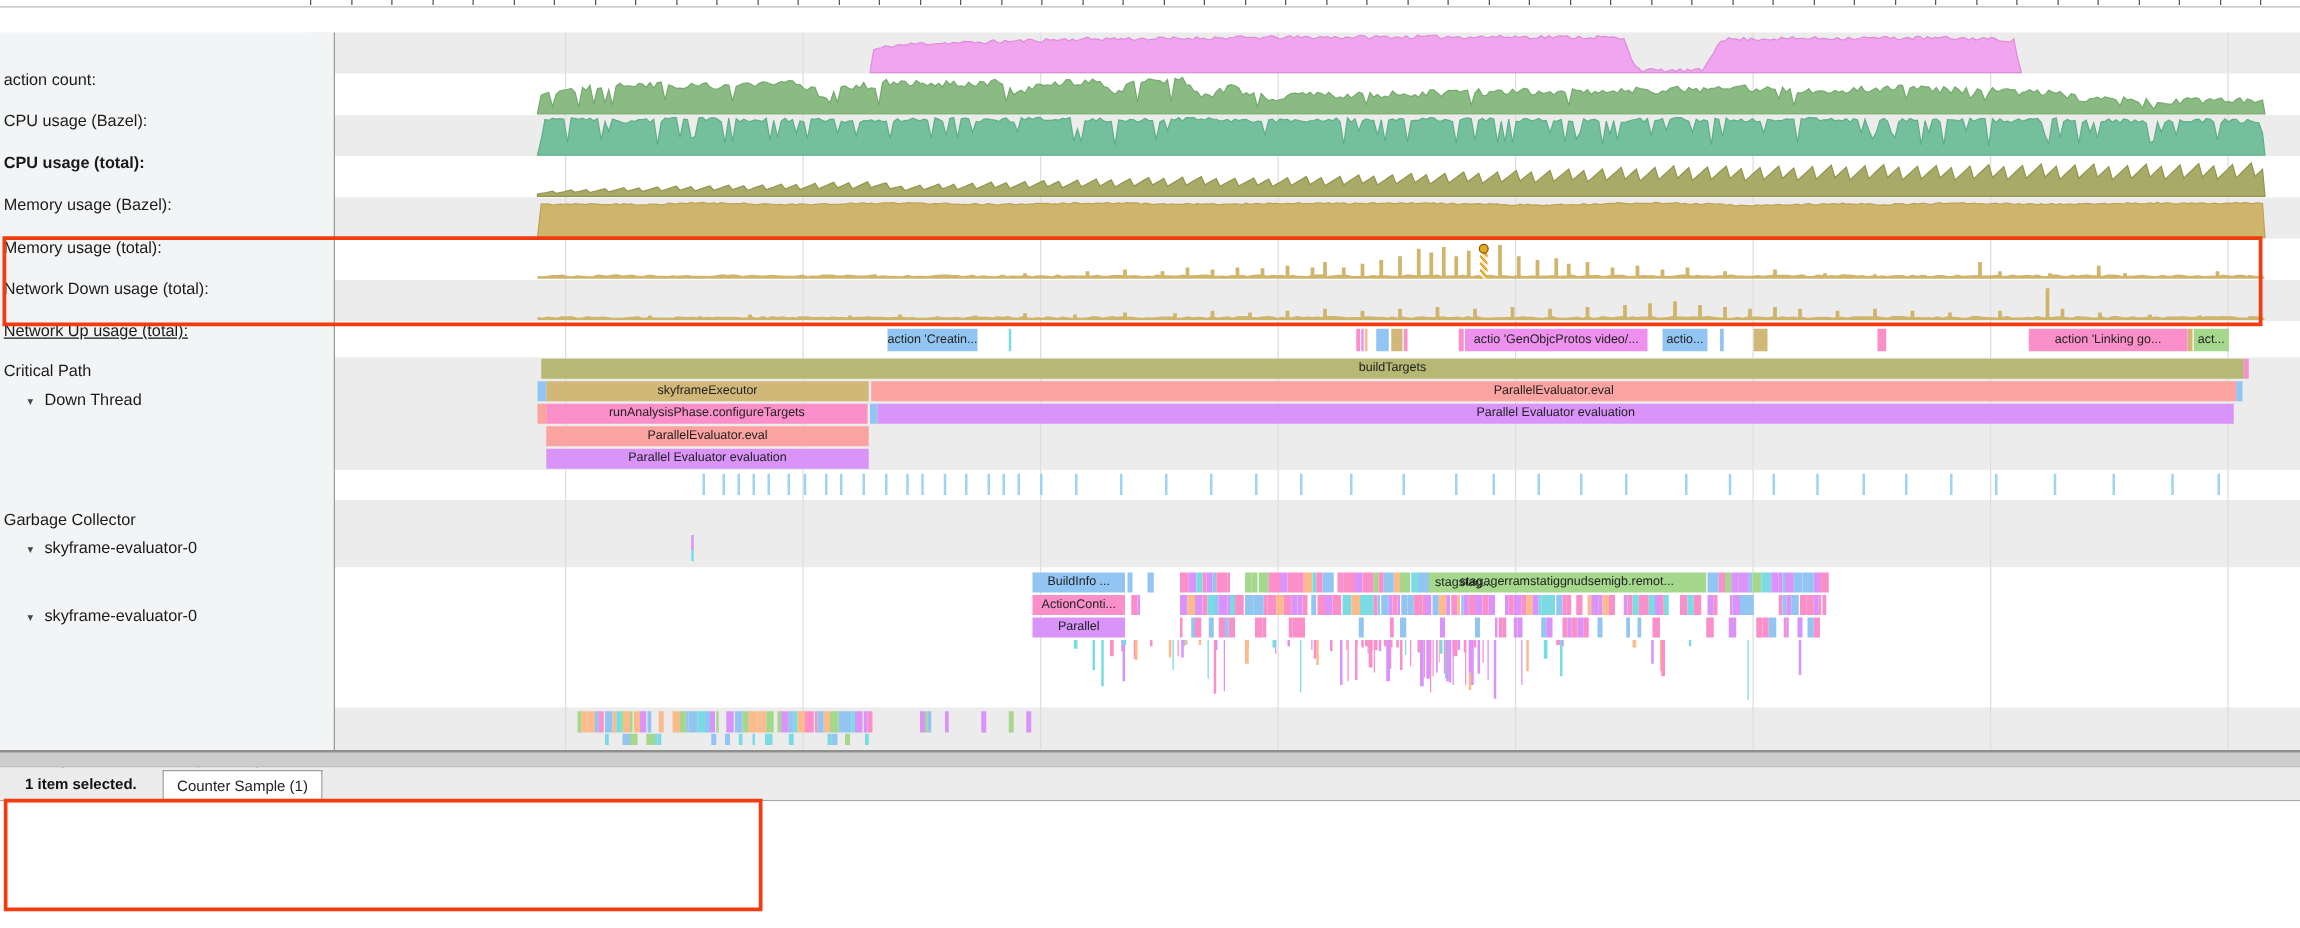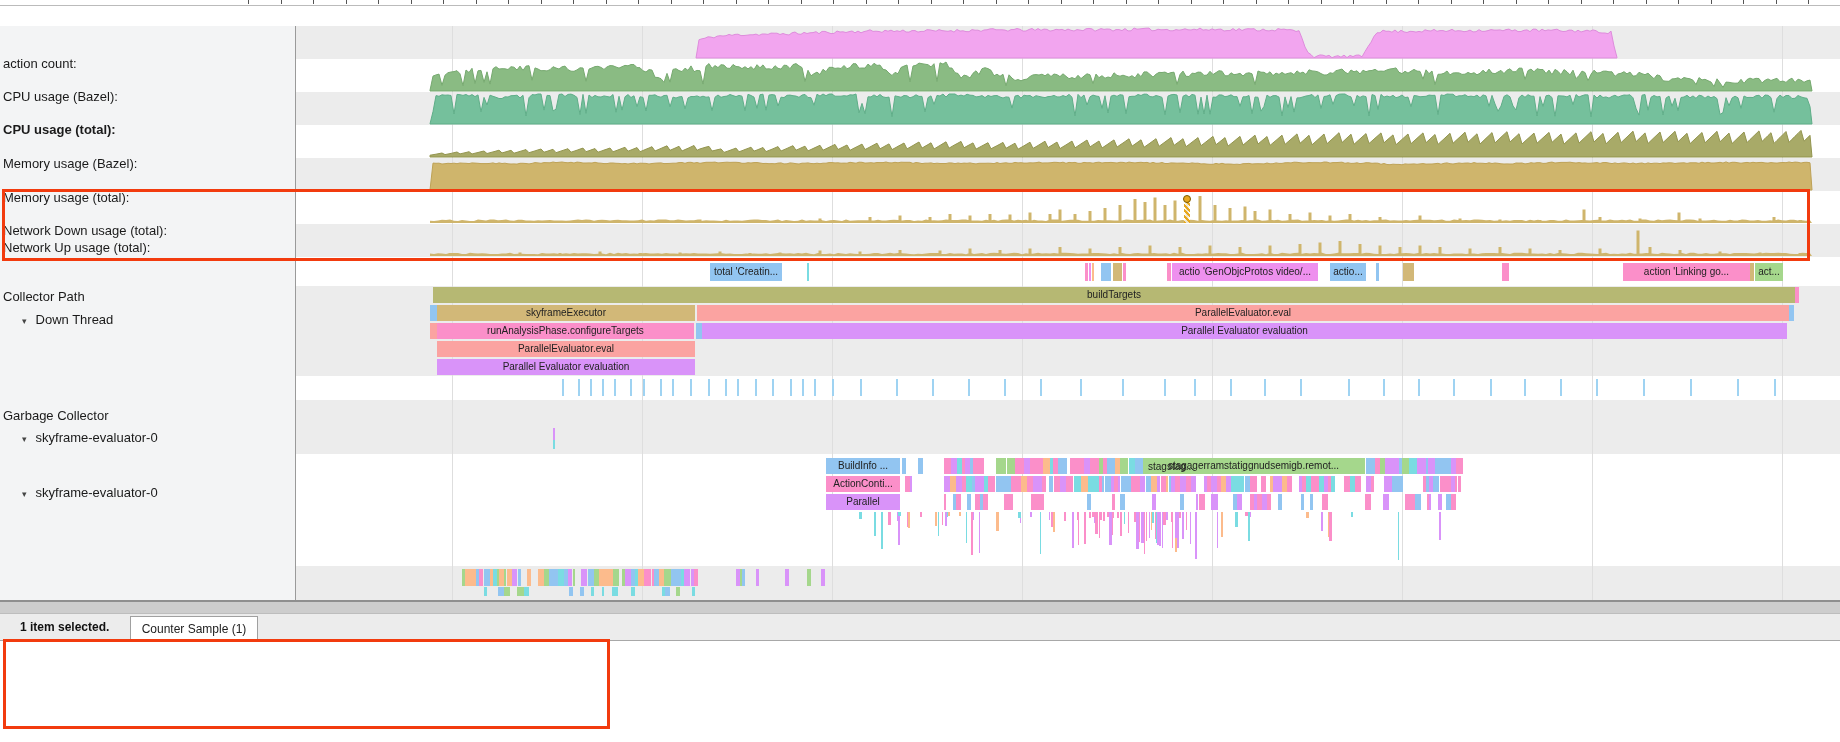--- a/index.html
+++ b/index.html
@@ -10,21 +10,21 @@
   
   #ruler{left:0;top:0;width:1840px;height:5px;background:#fff;border-bottom:1px solid #bbb;}
   .tick{position:absolute;top:0;width:1px;height:4px;background:#555;}
   
   #proc-header{left:0;top:6px;width:1840px;height:20px;background:#e0e0e0;
                border-top:1px solid #a6a6a6;border-bottom:1px solid #a6a6a6;box-sizing:border-box;
                font-size:11px;color:#222;line-height:19px;}
   #proc-header .tri{font-size:8px;color:#333;margin:0 5px 0 8px;}
   
   .rowbg{position:absolute;left:248px;width:1592px;}
-  #sidebar{left:0;top:26px;width:296px;height:574px;background:#f3f4f5;border-right:1px solid #9a9a9a;box-sizing:border-box;}
+  #sidebar{left:0;top:26px;width:268px;height:574px;background:#f3f4f5;border-right:1px solid #9a9a9a;box-sizing:border-box;}
   .tracklabel{position:absolute;font-size:13px;color:#1a1a1a;white-space:nowrap;}
   .tracklabel .tri{font-size:9px;color:#444;margin-right:9px;}
   .gridline{position:absolute;width:1px;background:#dedede;top:26px;height:574px;}
   
   .slice{position:absolute;box-sizing:border-box;font-size:10px;color:#222;text-align:center;
          overflow:hidden;white-space:nowrap;line-height:16px;}
   .xlabel{position:absolute;font-size:10px;color:#222;white-space:nowrap;line-height:16px;}
   
   .redbox{position:absolute;border:3px solid #f23b0e;box-sizing:border-box;z-index:40;}
   
@@ -121,22 +121,22 @@
       <div class="gridline" style="left: 1592px;"></div>
       <div class="gridline" style="left: 1782px;"></div>
     </div>
 <div class="abs" id="sidebar">
       <div class="tracklabel" style="top: 30px; left: 3px;"><span>action count:</span></div>
       <div class="tracklabel" style="top: 63px; left: 3px;"><span>CPU usage (Bazel):</span></div>
       <div class="tracklabel" style="top: 96px; left: 3px; font-weight: bold;"><span>CPU usage (total):</span></div>
       <div class="tracklabel" style="top: 130px; left: 3px;"><span>Memory usage (Bazel):</span></div>
       <div class="tracklabel" style="top: 164px; left: 3px;"><span>Memory usage (total):</span></div>
       <div class="tracklabel" style="top: 197px; left: 3px;"><span>Network Down usage (total):</span></div>
-      <div class="tracklabel" style="top: 214px; left: 3px;"><span>Network Up usage (total):</span></div>
-      <div class="tracklabel" style="top: 263px; left: 3px;"><span>Collector Path</span></div>
+      <div class="tracklabel" style="top: 231px; left: 3px; text-decoration: underline;"><span>Network Up usage (total):</span></div>
+      <div class="tracklabel" style="top: 263px; left: 3px;"><span>Critical Path</span></div>
       <div class="tracklabel" style="top: 286px; left: 22px;"><span class="tri">▾</span><span>Down Thread</span></div>
       <div class="tracklabel" style="top: 382px; left: 3px;"><span>Garbage Collector</span></div>
       <div class="tracklabel" style="top: 404px; left: 22px;"><span class="tri">▾</span><span>skyframe-evaluator-0</span></div>
       <div class="tracklabel" style="top: 459px; left: 22px;"><span class="tri">▾</span><span>skyframe-evaluator-0</span></div>
       <div class="tracklabel" style="top: 574px; left: 22px;"><span class="tri">▾</span><span>skyframe-evaluator-cpu-heavy-0</span></div>
     </div>
 <div class="abs" id="trace">
       <svg width="1592" height="33" style="left: 248px; top: 26px;">
         <path d="M448,32 L448.0,32.0 L451.0,13.7 L454.0,12.8 L457.0,12.2 L460.0,10.8 L463.0,11.1 L466.0,11.9 L469.0,10.2 L472.0,9.7 L475.0,10.0 L478.0,9.7 L481.0,8.4 L484.0,9.4 L487.0,8.4 L490.0,8.2 L493.0,9.6 L496.0,9.5 L499.0,9.2 L502.0,8.8 L505.0,8.8 L508.0,8.1 L511.0,9.4 L514.0,8.0 L517.0,8.0 L520.0,8.4 L523.0,7.1 L526.0,7.2 L529.0,7.2 L532.0,8.5 L535.0,7.5 L538.0,8.5 L541.0,9.0 L544.0,6.8 L547.0,6.0 L550.0,8.0 L553.0,8.3 L556.0,6.4 L559.0,7.5 L562.0,6.8 L565.0,6.6 L568.0,5.7 L571.0,7.7 L574.0,5.4 L577.0,5.4 L580.0,6.6 L583.0,7.6 L586.0,7.4 L589.0,5.0 L592.0,6.0 L595.0,5.8 L598.0,6.5 L601.0,5.7 L604.0,5.0 L607.0,6.8 L610.0,5.1 L613.0,6.8 L616.0,5.6 L619.0,4.9 L622.0,3.8 L625.0,5.4 L628.0,5.2 L631.0,5.5 L634.0,6.4 L637.0,4.3 L640.0,5.2 L643.0,4.2 L646.0,5.6 L649.0,4.8 L652.0,5.5 L655.0,4.0 L658.0,6.0 L661.0,6.1 L664.0,4.6 L667.0,4.6 L670.0,6.1 L673.0,5.4 L676.0,5.4 L679.0,3.7 L682.0,3.9 L685.0,4.6 L688.0,5.2 L691.0,3.6 L694.0,4.6 L697.0,5.0 L700.0,5.3 L703.0,4.6 L706.0,6.1 L709.0,3.5 L712.0,5.1 L715.0,4.8 L718.0,5.6 L721.0,5.7 L724.0,3.6 L727.0,4.2 L730.0,4.2 L733.0,5.4 L736.0,4.0 L739.0,3.8 L742.0,2.9 L745.0,2.7 L748.0,3.8 L751.0,3.8 L754.0,3.8 L757.0,4.1 L760.0,5.2 L763.0,3.6 L766.0,3.5 L769.0,2.5 L772.0,3.3 L775.0,5.1 L778.0,5.0 L781.0,3.5 L784.0,2.5 L787.0,4.4 L790.0,2.6 L793.0,4.3 L796.0,3.1 L799.0,3.4 L802.0,5.1 L805.0,4.5 L808.0,3.3 L811.0,3.8 L814.0,3.4 L817.0,4.6 L820.0,3.1 L823.0,4.3 L826.0,5.0 L829.0,3.6 L832.0,4.1 L835.0,4.7 L838.0,2.8 L841.0,2.4 L844.0,2.9 L847.0,5.2 L850.0,3.9 L853.0,2.6 L856.0,3.4 L859.0,3.0 L862.0,3.2 L865.0,5.1 L868.0,3.6 L871.0,3.6 L874.0,4.6 L877.0,2.6 L880.0,4.9 L883.0,4.8 L886.0,2.0 L889.0,3.2 L892.0,2.9 L895.0,2.5 L898.0,2.2 L901.0,2.1 L904.0,4.8 L907.0,4.5 L910.0,3.2 L913.0,3.8 L916.0,3.7 L919.0,3.4 L922.0,4.8 L925.0,4.8 L928.0,3.6 L931.0,4.2 L934.0,3.7 L937.0,2.8 L940.0,3.8 L943.0,4.0 L946.0,3.2 L949.0,3.9 L952.0,2.1 L955.0,4.1 L958.0,3.7 L961.0,4.3 L964.0,2.9 L967.0,4.0 L970.0,3.3 L973.0,3.1 L976.0,5.0 L979.0,4.6 L982.0,4.6 L985.0,2.6 L988.0,4.7 L991.0,2.6 L994.0,4.5 L997.0,3.2 L1000.0,2.7 L1003.0,2.9 L1006.0,2.7 L1009.0,4.9 L1012.0,4.9 L1015.0,3.0 L1018.0,4.6 L1021.0,4.9 L1024.0,4.2 L1027.0,5.0 L1030.0,2.6 L1033.0,3.4 L1036.0,3.1 L1039.0,3.8 L1042.0,3.6 L1045.0,4.1 L1048.0,5.5 L1051.0,4.7 L1054.0,12.2 L1057.0,21.0 L1060.0,26.5 L1063.0,28.6 L1066.0,31.7 L1069.0,30.1 L1072.0,28.9 L1075.0,29.2 L1078.0,30.3 L1081.0,29.3 L1084.0,31.7 L1087.0,30.4 L1090.0,29.7 L1093.0,31.2 L1096.0,29.1 L1099.0,31.6 L1102.0,29.4 L1105.0,30.6 L1108.0,29.2 L1111.0,29.0 L1114.0,30.8 L1117.0,25.5 L1120.0,20.6 L1123.0,16.3 L1126.0,10.3 L1129.0,6.8 L1132.0,6.8 L1135.0,4.2 L1138.0,5.3 L1141.0,5.2 L1144.0,6.2 L1147.0,4.0 L1150.0,6.6 L1153.0,4.3 L1156.0,5.9 L1159.0,6.5 L1162.0,5.3 L1165.0,5.5 L1168.0,6.1 L1171.0,5.4 L1174.0,6.1 L1177.0,3.8 L1180.0,4.7 L1183.0,5.0 L1186.0,3.4 L1189.0,5.3 L1192.0,4.6 L1195.0,4.6 L1198.0,5.5 L1201.0,4.7 L1204.0,3.3 L1207.0,5.2 L1210.0,4.7 L1213.0,4.9 L1216.0,5.7 L1219.0,5.3 L1222.0,4.1 L1225.0,5.9 L1228.0,5.7 L1231.0,3.7 L1234.0,5.4 L1237.0,5.3 L1240.0,4.6 L1243.0,3.6 L1246.0,4.1 L1249.0,4.1 L1252.0,3.9 L1255.0,4.8 L1258.0,3.6 L1261.0,3.1 L1264.0,4.9 L1267.0,3.8 L1270.0,5.6 L1273.0,5.5 L1276.0,4.3 L1279.0,3.9 L1282.0,5.6 L1285.0,3.1 L1288.0,3.2 L1291.0,5.5 L1294.0,3.2 L1297.0,4.8 L1300.0,3.9 L1303.0,4.3 L1306.0,3.7 L1309.0,3.2 L1312.0,4.8 L1315.0,5.5 L1318.0,5.3 L1321.0,4.1 L1324.0,4.2 L1327.0,6.2 L1330.0,4.2 L1333.0,6.0 L1336.0,5.1 L1339.0,4.2 L1342.0,5.2 L1345.0,3.9 L1348.0,4.7 L1351.0,6.7 L1354.0,7.0 L1357.0,7.0 L1360.0,7.7 L1363.0,5.1 L1366.0,20.0 L1369.0,31.5 L1369,32 Z" fill="#f2a5ef" stroke="#de8cdc" stroke-width="1"></path>
       </svg>
@@ -151,21 +151,21 @@
       </svg>
       <svg width="1592" height="33" style="left: 248px; top: 158px;">
         <path d="M182,32 L182.0,32.0 L185.0,5.1 L188.0,5.3 L191.0,5.2 L194.0,6.0 L197.0,5.7 L200.0,5.3 L203.0,5.5 L206.0,5.2 L209.0,5.7 L212.0,5.0 L215.0,5.2 L218.0,5.3 L221.0,5.6 L224.0,4.9 L227.0,5.1 L230.0,5.3 L233.0,5.6 L236.0,5.6 L239.0,5.6 L242.0,5.4 L245.0,4.9 L248.0,5.8 L251.0,4.9 L254.0,5.5 L257.0,5.2 L260.0,5.8 L263.0,6.0 L266.0,5.9 L269.0,6.1 L272.0,5.3 L275.0,5.3 L278.0,5.5 L281.0,5.9 L284.0,5.4 L287.0,4.6 L290.0,4.9 L293.0,5.3 L296.0,4.6 L299.0,4.7 L302.0,4.8 L305.0,4.0 L308.0,4.6 L311.0,4.3 L314.0,4.0 L317.0,4.5 L320.0,4.8 L323.0,4.3 L326.0,5.0 L329.0,4.1 L332.0,4.4 L335.0,5.0 L338.0,5.0 L341.0,4.9 L344.0,5.0 L347.0,4.3 L350.0,5.0 L353.0,5.2 L356.0,5.6 L359.0,5.6 L362.0,5.0 L365.0,5.0 L368.0,5.3 L371.0,5.4 L374.0,5.8 L377.0,5.5 L380.0,6.0 L383.0,5.5 L386.0,5.1 L389.0,5.9 L392.0,5.2 L395.0,5.3 L398.0,5.4 L401.0,6.0 L404.0,5.5 L407.0,5.2 L410.0,5.0 L413.0,4.9 L416.0,5.6 L419.0,5.5 L422.0,5.4 L425.0,5.2 L428.0,5.2 L431.0,4.6 L434.0,4.5 L437.0,5.3 L440.0,4.4 L443.0,4.3 L446.0,5.1 L449.0,4.5 L452.0,5.3 L455.0,4.8 L458.0,4.3 L461.0,4.3 L464.0,4.3 L467.0,4.1 L470.0,4.9 L473.0,4.7 L476.0,4.4 L479.0,4.2 L482.0,4.4 L485.0,4.3 L488.0,4.3 L491.0,4.5 L494.0,5.3 L497.0,5.3 L500.0,4.7 L503.0,5.0 L506.0,4.6 L509.0,4.5 L512.0,5.0 L515.0,5.5 L518.0,5.4 L521.0,5.7 L524.0,5.6 L527.0,5.8 L530.0,5.1 L533.0,4.9 L536.0,5.9 L539.0,5.8 L542.0,4.9 L545.0,5.2 L548.0,5.7 L551.0,6.0 L554.0,5.2 L557.0,5.2 L560.0,4.9 L563.0,5.5 L566.0,5.7 L569.0,5.2 L572.0,5.7 L575.0,5.2 L578.0,5.2 L581.0,4.6 L584.0,4.6 L587.0,4.9 L590.0,4.8 L593.0,5.2 L596.0,5.1 L599.0,5.2 L602.0,4.3 L605.0,4.8 L608.0,5.2 L611.0,4.2 L614.0,4.3 L617.0,5.1 L620.0,4.9 L623.0,4.7 L626.0,5.1 L629.0,4.5 L632.0,4.6 L635.0,4.6 L638.0,4.0 L641.0,4.8 L644.0,4.9 L647.0,4.3 L650.0,4.8 L653.0,4.2 L656.0,4.3 L659.0,4.3 L662.0,4.3 L665.0,5.4 L668.0,4.5 L671.0,4.9 L674.0,5.6 L677.0,5.2 L680.0,5.2 L683.0,4.9 L686.0,5.6 L689.0,5.2 L692.0,5.5 L695.0,5.5 L698.0,5.5 L701.0,4.9 L704.0,5.0 L707.0,5.7 L710.0,5.0 L713.0,5.5 L716.0,5.1 L719.0,5.3 L722.0,4.9 L725.0,5.5 L728.0,5.9 L731.0,5.3 L734.0,5.3 L737.0,5.3 L740.0,5.2 L743.0,5.3 L746.0,5.6 L749.0,4.6 L752.0,5.5 L755.0,5.1 L758.0,4.8 L761.0,5.3 L764.0,5.3 L767.0,4.4 L770.0,4.9 L773.0,4.7 L776.0,5.1 L779.0,5.1 L782.0,4.8 L785.0,4.9 L788.0,4.7 L791.0,4.1 L794.0,5.0 L797.0,4.9 L800.0,4.9 L803.0,4.7 L806.0,4.3 L809.0,4.4 L812.0,4.8 L815.0,4.2 L818.0,5.3 L821.0,4.4 L824.0,4.7 L827.0,4.4 L830.0,5.3 L833.0,5.3 L836.0,4.4 L839.0,4.8 L842.0,4.7 L845.0,5.2 L848.0,4.5 L851.0,4.2 L854.0,5.0 L857.0,4.6 L860.0,4.6 L863.0,4.4 L866.0,4.7 L869.0,5.0 L872.0,4.3 L875.0,4.4 L878.0,5.0 L881.0,4.1 L884.0,4.6 L887.0,4.9 L890.0,4.5 L893.0,4.3 L896.0,4.7 L899.0,4.4 L902.0,5.3 L905.0,4.4 L908.0,5.3 L911.0,5.2 L914.0,4.5 L917.0,5.5 L920.0,5.5 L923.0,4.9 L926.0,5.0 L929.0,5.2 L932.0,5.1 L935.0,5.0 L938.0,5.3 L941.0,5.5 L944.0,4.9 L947.0,5.3 L950.0,5.2 L953.0,5.9 L956.0,5.8 L959.0,6.1 L962.0,6.3 L965.0,6.3 L968.0,5.4 L971.0,6.1 L974.0,5.3 L977.0,6.1 L980.0,6.0 L983.0,6.1 L986.0,6.4 L989.0,6.2 L992.0,6.5 L995.0,5.7 L998.0,5.6 L1001.0,5.4 L1004.0,6.0 L1007.0,5.8 L1010.0,5.7 L1013.0,5.8 L1016.0,5.9 L1019.0,5.0 L1022.0,5.8 L1025.0,5.7 L1028.0,4.9 L1031.0,5.4 L1034.0,5.4 L1037.0,4.8 L1040.0,4.7 L1043.0,4.9 L1046.0,4.2 L1049.0,4.3 L1052.0,4.7 L1055.0,5.0 L1058.0,4.9 L1061.0,4.5 L1064.0,4.7 L1067.0,4.7 L1070.0,4.7 L1073.0,4.8 L1076.0,4.0 L1079.0,4.1 L1082.0,5.1 L1085.0,4.6 L1088.0,4.6 L1091.0,4.4 L1094.0,4.2 L1097.0,5.3 L1100.0,4.8 L1103.0,5.4 L1106.0,5.3 L1109.0,4.8 L1112.0,5.6 L1115.0,5.3 L1118.0,4.7 L1121.0,4.8 L1124.0,5.3 L1127.0,5.1 L1130.0,5.2 L1133.0,6.3 L1136.0,5.5 L1139.0,6.5 L1142.0,6.7 L1145.0,6.2 L1148.0,6.4 L1151.0,6.4 L1154.0,6.8 L1157.0,5.9 L1160.0,6.2 L1163.0,6.1 L1166.0,5.9 L1169.0,6.3 L1172.0,5.9 L1175.0,5.6 L1178.0,6.1 L1181.0,6.0 L1184.0,6.0 L1187.0,5.7 L1190.0,5.3 L1193.0,6.2 L1196.0,5.3 L1199.0,4.9 L1202.0,5.7 L1205.0,6.0 L1208.0,5.5 L1211.0,5.0 L1214.0,5.4 L1217.0,5.1 L1220.0,5.0 L1223.0,5.5 L1226.0,4.6 L1229.0,5.3 L1232.0,5.2 L1235.0,5.3 L1238.0,5.6 L1241.0,4.8 L1244.0,5.5 L1247.0,5.0 L1250.0,5.3 L1253.0,5.8 L1256.0,6.0 L1259.0,5.9 L1262.0,6.0 L1265.0,6.0 L1268.0,5.0 L1271.0,5.1 L1274.0,5.0 L1277.0,5.9 L1280.0,5.5 L1283.0,4.7 L1286.0,5.2 L1289.0,4.7 L1292.0,4.7 L1295.0,5.4 L1298.0,5.3 L1301.0,4.5 L1304.0,4.1 L1307.0,5.0 L1310.0,4.7 L1313.0,4.4 L1316.0,4.4 L1319.0,4.4 L1322.0,4.2 L1325.0,4.7 L1328.0,5.0 L1331.0,4.6 L1334.0,5.1 L1337.0,4.9 L1340.0,5.3 L1343.0,5.2 L1346.0,4.9 L1349.0,4.6 L1352.0,5.4 L1355.0,4.6 L1358.0,4.5 L1361.0,5.1 L1364.0,5.6 L1367.0,4.9 L1370.0,5.7 L1373.0,5.2 L1376.0,4.9 L1379.0,5.2 L1382.0,5.8 L1385.0,5.0 L1388.0,5.9 L1391.0,5.3 L1394.0,5.0 L1397.0,5.9 L1400.0,4.9 L1403.0,5.6 L1406.0,5.2 L1409.0,5.2 L1412.0,5.6 L1415.0,4.9 L1418.0,5.1 L1421.0,4.8 L1424.0,4.9 L1427.0,5.5 L1430.0,5.1 L1433.0,4.9 L1436.0,4.8 L1439.0,5.4 L1442.0,4.8 L1445.0,4.8 L1448.0,4.8 L1451.0,5.3 L1454.0,4.2 L1457.0,5.1 L1460.0,4.3 L1463.0,5.0 L1466.0,5.0 L1469.0,4.8 L1472.0,4.3 L1475.0,5.0 L1478.0,3.9 L1481.0,5.1 L1484.0,4.3 L1487.0,4.3 L1490.0,4.8 L1493.0,5.2 L1496.0,4.8 L1499.0,4.4 L1502.0,4.9 L1505.0,4.3 L1508.0,4.8 L1511.0,4.5 L1514.0,4.4 L1517.0,4.9 L1520.0,5.1 L1523.0,4.6 L1526.0,4.9 L1529.0,5.1 L1532.0,4.7 L1535.0,4.5 L1538.0,4.7 L1541.0,4.0 L1544.0,4.6 L1547.0,4.1 L1550.0,4.3 L1553.0,5.0 L1556.0,4.4 L1559.0,4.3 L1562.0,4.8 L1564,32 Z" fill="#cfb56c" stroke="#bEA256" stroke-width="1"></path>
       </svg>
       <svg width="1592" height="33" style="left: 248px; top: 191px;">
         <path d="M182,32 L182,29.7 L186,29.9 L190,29.6 L194,28.8 L198,29.0 L202,28.6 L206,29.8 L210,29.9 L214,29.1 L218,29.5 L222,29.9 L226,29.9 L230,28.5 L234,29.0 L238,29.4 L242,28.6 L246,28.4 L250,29.3 L254,28.9 L258,28.5 L262,29.6 L266,29.7 L270,28.8 L274,28.7 L278,29.6 L282,29.6 L286,29.8 L290,29.2 L294,29.5 L298,29.2 L302,29.0 L306,29.6 L310,29.5 L314,29.6 L318,29.7 L322,29.5 L326,29.0 L330,28.4 L334,28.9 L338,28.4 L342,28.8 L346,29.7 L350,29.1 L354,28.8 L358,29.1 L362,29.4 L366,29.1 L370,28.7 L374,29.2 L378,29.3 L382,29.5 L386,29.5 L390,29.3 L394,28.6 L398,29.8 L402,29.3 L406,29.6 L410,28.6 L414,28.5 L418,28.6 L422,29.3 L426,29.3 L430,28.6 L434,29.0 L438,29.4 L442,29.3 L446,29.2 L450,28.5 L454,29.7 L458,29.2 L462,29.5 L466,29.5 L470,29.8 L474,29.9 L478,28.8 L482,29.8 L486,29.5 L490,29.6 L494,29.8 L498,29.2 L502,28.8 L506,28.6 L510,28.5 L514,29.0 L518,29.0 L522,29.8 L526,29.3 L530,28.6 L534,29.9 L538,29.1 L542,29.5 L546,29.9 L550,29.7 L554,28.5 L558,29.8 L562,29.3 L566,29.6 L570,29.4 L574,29.2 L578,29.9 L582,29.2 L586,29.1 L590,29.5 L594,29.9 L598,28.4 L602,29.8 L606,29.4 L610,29.2 L614,29.3 L618,29.3 L622,29.3 L626,29.4 L630,28.7 L634,29.6 L638,29.6 L642,29.0 L646,28.8 L650,29.0 L654,29.4 L658,29.1 L662,29.1 L666,29.9 L670,29.4 L674,29.8 L678,28.4 L682,29.6 L686,29.2 L690,29.4 L694,29.3 L698,28.5 L702,29.1 L706,29.1 L710,29.0 L714,28.5 L718,28.6 L722,29.5 L726,29.5 L730,29.4 L734,29.7 L738,28.7 L742,29.5 L746,28.7 L750,29.8 L754,28.8 L758,28.6 L762,28.5 L766,29.5 L770,28.7 L774,29.2 L778,28.7 L782,29.9 L786,28.7 L790,29.6 L794,29.6 L798,29.9 L802,28.6 L806,28.5 L810,28.4 L814,29.7 L818,29.3 L822,28.8 L826,28.8 L830,28.8 L834,29.7 L838,29.7 L842,29.6 L846,29.7 L850,28.9 L854,29.3 L858,29.1 L862,29.2 L866,29.5 L870,29.5 L874,29.4 L878,28.4 L882,28.8 L886,29.3 L890,28.9 L894,28.8 L898,28.9 L902,28.5 L906,29.9 L910,29.4 L914,29.2 L918,29.5 L922,28.5 L926,29.4 L930,29.8 L934,29.0 L938,29.2 L942,28.8 L946,28.9 L950,29.7 L954,28.9 L958,29.4 L962,29.8 L966,28.9 L970,29.5 L974,29.8 L978,29.2 L982,29.7 L986,29.4 L990,29.4 L994,28.9 L998,29.8 L1002,29.3 L1006,29.1 L1010,28.6 L1014,29.8 L1018,29.6 L1022,28.7 L1026,29.2 L1030,28.8 L1034,29.7 L1038,29.4 L1042,28.8 L1046,28.8 L1050,28.6 L1054,29.7 L1058,29.6 L1062,29.5 L1066,28.9 L1070,29.2 L1074,29.0 L1078,29.7 L1082,29.2 L1086,29.8 L1090,29.5 L1094,28.9 L1098,28.6 L1102,28.4 L1106,29.6 L1110,28.8 L1114,29.4 L1118,29.1 L1122,29.8 L1126,29.2 L1130,29.2 L1134,28.7 L1138,28.5 L1142,29.4 L1146,29.3 L1150,29.6 L1154,29.6 L1158,28.9 L1162,29.6 L1166,29.1 L1170,28.8 L1174,28.8 L1178,28.7 L1182,28.7 L1186,29.3 L1190,29.0 L1194,28.4 L1198,29.8 L1202,29.7 L1206,28.5 L1210,29.0 L1214,29.3 L1218,28.9 L1222,29.3 L1226,28.4 L1230,28.5 L1234,28.7 L1238,29.3 L1242,29.0 L1246,29.7 L1250,29.4 L1254,29.8 L1258,29.2 L1262,29.7 L1266,29.1 L1270,29.0 L1274,29.0 L1278,29.9 L1282,28.8 L1286,29.5 L1290,28.7 L1294,29.8 L1298,29.8 L1302,29.0 L1306,29.0 L1310,29.8 L1314,29.8 L1318,28.6 L1322,29.5 L1326,29.4 L1330,29.2 L1334,29.0 L1338,29.3 L1342,29.4 L1346,29.1 L1350,28.8 L1354,29.5 L1358,29.5 L1362,28.5 L1366,29.3 L1370,29.2 L1374,28.8 L1378,29.3 L1382,28.6 L1386,29.7 L1390,29.8 L1394,28.6 L1398,28.5 L1402,29.6 L1406,29.8 L1410,28.5 L1414,29.3 L1418,28.8 L1422,28.6 L1426,29.1 L1430,29.2 L1434,29.5 L1438,28.6 L1442,28.5 L1446,28.8 L1450,29.8 L1454,29.5 L1458,29.6 L1462,29.2 L1466,28.8 L1470,29.4 L1474,29.8 L1478,29.8 L1482,28.7 L1486,29.5 L1490,29.6 L1494,28.6 L1498,28.8 L1502,29.5 L1506,29.5 L1510,28.9 L1514,29.7 L1518,29.8 L1522,29.3 L1526,29.7 L1530,28.5 L1534,29.2 L1538,29.6 L1542,28.8 L1546,28.8 L1550,29.6 L1554,29.3 L1558,29.8 L1562,29.2 L1564,32 Z M450.5,32 L450.5,28.4 L453.5,28.4 L453.5,32 Z M510.5,32 L510.5,29.0 L513.5,29.0 L513.5,32 Z M570.5,32 L570.5,27.5 L573.5,27.5 L573.5,32 Z M620.5,32 L620.5,26.0 L623.5,26.0 L623.5,32 Z M650.5,32 L650.5,24.5 L653.5,24.5 L653.5,32 Z M680.5,32 L680.5,26.0 L683.5,26.0 L683.5,32 Z M700.5,32 L700.5,23.0 L703.5,23.0 L703.5,32 Z M720.5,32 L720.5,24.5 L723.5,24.5 L723.5,32 Z M740.5,32 L740.5,23.0 L743.5,23.0 L743.5,32 Z M760.5,32 L760.5,23.6 L763.5,23.6 L763.5,32 Z M780.5,32 L780.5,21.5 L783.5,21.5 L783.5,32 Z M800.5,32 L800.5,23.0 L803.5,23.0 L803.5,32 Z M810.5,32 L810.5,18.5 L813.5,18.5 L813.5,32 Z M825.5,32 L825.5,23.0 L828.5,23.0 L828.5,32 Z M840.5,32 L840.5,20.0 L843.5,20.0 L843.5,32 Z M855.5,32 L855.5,17.0 L858.5,17.0 L858.5,32 Z M870.5,32 L870.5,14.0 L873.5,14.0 L873.5,32 Z M885.5,32 L885.5,8.0 L888.5,8.0 L888.5,32 Z M895.5,32 L895.5,11.0 L898.5,11.0 L898.5,32 Z M905.5,32 L905.5,6.5 L908.5,6.5 L908.5,32 Z M915.5,32 L915.5,14.0 L918.5,14.0 L918.5,32 Z M925.5,32 L925.5,9.5 L928.5,9.5 L928.5,32 Z M937.5,32 L937.5,8.0 L940.5,8.0 L940.5,32 Z M950.5,32 L950.5,5.0 L953.5,5.0 L953.5,32 Z M965.5,32 L965.5,14.0 L968.5,14.0 L968.5,32 Z M980.5,32 L980.5,17.0 L983.5,17.0 L983.5,32 Z M995.5,32 L995.5,15.5 L998.5,15.5 L998.5,32 Z M1005.5,32 L1005.5,20.0 L1008.5,20.0 L1008.5,32 Z M1020.5,32 L1020.5,18.5 L1023.5,18.5 L1023.5,32 Z M1040.5,32 L1040.5,23.0 L1043.5,23.0 L1043.5,32 Z M1060.5,32 L1060.5,21.5 L1063.5,21.5 L1063.5,32 Z M1080.5,32 L1080.5,24.5 L1083.5,24.5 L1083.5,32 Z M1100.5,32 L1100.5,23.0 L1103.5,23.0 L1103.5,32 Z M1130.5,32 L1130.5,26.0 L1133.5,26.0 L1133.5,32 Z M1170.5,32 L1170.5,24.5 L1173.5,24.5 L1173.5,32 Z M1210.5,32 L1210.5,27.5 L1213.5,27.5 L1213.5,32 Z M1250.5,32 L1250.5,28.4 L1253.5,28.4 L1253.5,32 Z M1290.5,32 L1290.5,29.0 L1293.5,29.0 L1293.5,32 Z M1334.5,32 L1334.5,18.5 L1337.5,18.5 L1337.5,32 Z M1350.5,32 L1350.5,26.0 L1353.5,26.0 L1353.5,32 Z M1390.5,32 L1390.5,27.5 L1393.5,27.5 L1393.5,32 Z M1429.5,32 L1429.5,21.5 L1432.5,21.5 L1432.5,32 Z M1450.5,32 L1450.5,27.5 L1453.5,27.5 L1453.5,32 Z M1490.5,32 L1490.5,29.0 L1493.5,29.0 L1493.5,32 Z M1524.5,32 L1524.5,26.0 L1527.5,26.0 L1527.5,32 Z M1550.5,32 L1550.5,29.0 L1553.5,29.0 L1553.5,32 Z" fill="#cfb56c"></path>
       </svg>
       <svg width="1592" height="33" style="left: 248px; top: 224px;">
         <path d="M182,32 L182,29.6 L186,30.1 L190,29.2 L194,29.5 L198,30.0 L202,29.0 L206,28.9 L210,29.0 L214,30.1 L218,29.9 L222,28.8 L226,29.3 L230,29.5 L234,29.2 L238,29.6 L242,30.1 L246,30.0 L250,30.1 L254,29.6 L258,29.4 L262,28.7 L266,30.1 L270,29.8 L274,29.8 L278,30.0 L282,29.9 L286,29.9 L290,30.2 L294,29.0 L298,29.4 L302,29.5 L306,29.3 L310,29.7 L314,29.8 L318,29.3 L322,29.8 L326,29.1 L330,29.5 L334,29.3 L338,29.3 L342,29.6 L346,30.0 L350,29.7 L354,29.4 L358,30.2 L362,28.8 L366,30.0 L370,28.8 L374,29.5 L378,29.0 L382,29.7 L386,29.6 L390,29.8 L394,29.2 L398,28.9 L402,29.6 L406,29.6 L410,29.3 L414,29.8 L418,29.1 L422,29.6 L426,29.6 L430,29.7 L434,29.5 L438,29.3 L442,29.4 L446,29.0 L450,29.4 L454,29.4 L458,29.4 L462,29.7 L466,29.5 L470,29.3 L474,29.3 L478,29.7 L482,29.5 L486,30.1 L490,30.0 L494,30.1 L498,29.6 L502,29.7 L506,29.5 L510,29.8 L514,29.7 L518,29.3 L522,30.1 L526,29.5 L530,29.0 L534,29.2 L538,29.4 L542,29.3 L546,29.7 L550,29.0 L554,29.4 L558,28.7 L562,29.8 L566,30.2 L570,29.0 L574,30.0 L578,30.1 L582,29.6 L586,30.2 L590,29.0 L594,29.5 L598,30.1 L602,29.2 L606,29.7 L610,30.1 L614,29.9 L618,30.1 L622,29.8 L626,29.0 L630,29.0 L634,30.0 L638,29.4 L642,28.8 L646,29.4 L650,29.0 L654,29.3 L658,29.4 L662,29.9 L666,30.2 L670,29.8 L674,29.9 L678,29.5 L682,29.1 L686,29.1 L690,29.1 L694,30.1 L698,29.9 L702,29.0 L706,29.7 L710,29.4 L714,29.5 L718,30.2 L722,28.8 L726,29.9 L730,29.6 L734,29.0 L738,30.0 L742,29.0 L746,28.8 L750,29.0 L754,29.6 L758,29.8 L762,29.2 L766,28.8 L770,29.1 L774,30.2 L778,29.3 L782,30.1 L786,29.6 L790,28.8 L794,29.5 L798,29.2 L802,29.6 L806,29.1 L810,29.6 L814,28.7 L818,28.7 L822,28.9 L826,29.3 L830,29.8 L834,29.6 L838,29.5 L842,29.3 L846,28.9 L850,29.1 L854,29.3 L858,29.4 L862,29.9 L866,29.2 L870,30.0 L874,29.1 L878,29.8 L882,30.1 L886,29.2 L890,29.0 L894,29.5 L898,29.5 L902,29.4 L906,29.0 L910,29.5 L914,29.5 L918,29.2 L922,29.9 L926,28.8 L930,29.7 L934,28.8 L938,29.9 L942,30.0 L946,29.9 L950,29.5 L954,29.8 L958,29.3 L962,29.8 L966,29.5 L970,29.0 L974,29.3 L978,29.3 L982,29.9 L986,30.1 L990,29.5 L994,28.8 L998,29.9 L1002,30.1 L1006,29.9 L1010,29.8 L1014,29.2 L1018,30.2 L1022,28.8 L1026,30.1 L1030,30.0 L1034,28.8 L1038,29.3 L1042,29.7 L1046,29.1 L1050,28.7 L1054,29.7 L1058,29.0 L1062,29.6 L1066,29.1 L1070,29.2 L1074,28.7 L1078,30.0 L1082,29.9 L1086,29.5 L1090,28.8 L1094,29.2 L1098,29.2 L1102,29.3 L1106,28.9 L1110,29.1 L1114,29.4 L1118,28.8 L1122,29.1 L1126,29.8 L1130,29.9 L1134,30.1 L1138,30.1 L1142,29.4 L1146,30.1 L1150,29.2 L1154,29.2 L1158,29.1 L1162,29.3 L1166,29.8 L1170,29.1 L1174,29.8 L1178,28.9 L1182,29.6 L1186,29.1 L1190,29.6 L1194,29.4 L1198,30.1 L1202,29.9 L1206,29.4 L1210,29.5 L1214,29.4 L1218,30.0 L1222,29.4 L1226,29.4 L1230,30.0 L1234,29.2 L1238,29.0 L1242,29.0 L1246,29.0 L1250,29.2 L1254,28.9 L1258,29.6 L1262,30.0 L1266,28.8 L1270,28.7 L1274,28.8 L1278,29.3 L1282,29.4 L1286,29.5 L1290,29.8 L1294,29.6 L1298,29.9 L1302,29.0 L1306,29.9 L1310,29.0 L1314,29.3 L1318,29.5 L1322,30.1 L1326,30.0 L1330,28.8 L1334,28.8 L1338,29.3 L1342,29.6 L1346,29.8 L1350,30.0 L1354,29.3 L1358,28.8 L1362,30.0 L1366,29.7 L1370,29.9 L1374,29.4 L1378,29.8 L1382,28.8 L1386,29.8 L1390,29.4 L1394,29.6 L1398,29.0 L1402,29.2 L1406,29.8 L1410,29.9 L1414,28.8 L1418,29.2 L1422,29.4 L1426,29.9 L1430,29.7 L1434,29.1 L1438,30.1 L1442,28.8 L1446,28.8 L1450,29.8 L1454,29.8 L1458,29.0 L1462,29.7 L1466,29.8 L1470,29.2 L1474,29.3 L1478,29.2 L1482,30.1 L1486,29.1 L1490,29.1 L1494,29.1 L1498,29.0 L1502,29.2 L1506,29.6 L1510,28.9 L1514,29.3 L1518,28.8 L1522,29.0 L1526,28.9 L1530,28.8 L1534,28.9 L1538,29.0 L1542,29.8 L1546,30.0 L1550,29.9 L1554,28.7 L1558,29.1 L1562,29.3 L1564,32 Z M200.5,32 L200.5,29.0 L203.5,29.0 L203.5,32 Z M230.5,32 L230.5,29.6 L233.5,29.6 L233.5,32 Z M270.5,32 L270.5,28.4 L273.5,28.4 L273.5,32 Z M310.5,32 L310.5,29.0 L313.5,29.0 L313.5,32 Z M350.5,32 L350.5,27.5 L353.5,27.5 L353.5,32 Z M390.5,32 L390.5,29.0 L393.5,29.0 L393.5,32 Z M430.5,32 L430.5,28.4 L433.5,28.4 L433.5,32 Z M470.5,32 L470.5,27.5 L473.5,27.5 L473.5,32 Z M500.5,32 L500.5,29.0 L503.5,29.0 L503.5,32 Z M530.5,32 L530.5,28.4 L533.5,28.4 L533.5,32 Z M570.5,32 L570.5,26.6 L573.5,26.6 L573.5,32 Z M610.5,32 L610.5,27.5 L613.5,27.5 L613.5,32 Z M650.5,32 L650.5,26.0 L653.5,26.0 L653.5,32 Z M690.5,32 L690.5,26.6 L693.5,26.6 L693.5,32 Z M720.5,32 L720.5,24.5 L723.5,24.5 L723.5,32 Z M750.5,32 L750.5,26.0 L753.5,26.0 L753.5,32 Z M780.5,32 L780.5,24.5 L783.5,24.5 L783.5,32 Z M810.5,32 L810.5,23.0 L813.5,23.0 L813.5,32 Z M840.5,32 L840.5,24.5 L843.5,24.5 L843.5,32 Z M870.5,32 L870.5,23.0 L873.5,23.0 L873.5,32 Z M900.5,32 L900.5,21.5 L903.5,21.5 L903.5,32 Z M930.5,32 L930.5,23.0 L933.5,23.0 L933.5,32 Z M960.5,32 L960.5,21.5 L963.5,21.5 L963.5,32 Z M990.5,32 L990.5,23.0 L993.5,23.0 L993.5,32 Z M1020.5,32 L1020.5,21.5 L1023.5,21.5 L1023.5,32 Z M1050.5,32 L1050.5,20.0 L1053.5,20.0 L1053.5,32 Z M1070.5,32 L1070.5,18.5 L1073.5,18.5 L1073.5,32 Z M1090.5,32 L1090.5,17.0 L1093.5,17.0 L1093.5,32 Z M1110.5,32 L1110.5,20.0 L1113.5,20.0 L1113.5,32 Z M1130.5,32 L1130.5,21.5 L1133.5,21.5 L1133.5,32 Z M1150.5,32 L1150.5,23.0 L1153.5,23.0 L1153.5,32 Z M1170.5,32 L1170.5,21.5 L1173.5,21.5 L1173.5,32 Z M1190.5,32 L1190.5,23.0 L1193.5,23.0 L1193.5,32 Z M1220.5,32 L1220.5,24.5 L1223.5,24.5 L1223.5,32 Z M1250.5,32 L1250.5,23.0 L1253.5,23.0 L1253.5,32 Z M1280.5,32 L1280.5,24.5 L1283.5,24.5 L1283.5,32 Z M1310.5,32 L1310.5,26.0 L1313.5,26.0 L1313.5,32 Z M1350.5,32 L1350.5,24.5 L1353.5,24.5 L1353.5,32 Z M1388.5,32 L1388.5,6.5 L1391.5,6.5 L1391.5,32 Z M1400.5,32 L1400.5,23.0 L1403.5,23.0 L1403.5,32 Z M1430.5,32 L1430.5,26.0 L1433.5,26.0 L1433.5,32 Z M1470.5,32 L1470.5,27.5 L1473.5,27.5 L1473.5,32 Z M1510.5,32 L1510.5,28.4 L1513.5,28.4 L1513.5,32 Z M1550.5,32 L1550.5,29.0 L1553.5,29.0 L1553.5,32 Z" fill="#cfb56c"></path>
       </svg>
-      <div class="slice" style="left: 710px; top: 263px; width: 72px; height: 18px; background: rgb(146, 197, 241); line-height: 18px;">total 'Creatin...</div>
+      <div class="slice" style="left: 710px; top: 263px; width: 72px; height: 18px; background: rgb(146, 197, 241); line-height: 18px;">action 'Creatin...</div>
       <div class="slice" style="left: 807px; top: 263px; width: 2px; height: 18px; background: rgb(122, 220, 226); line-height: 18px;"></div>
       <div class="slice" style="left: 1085px; top: 263px; width: 3px; height: 18px; background: rgb(251, 143, 201); line-height: 18px;"></div>
       <div class="slice" style="left: 1089px; top: 263px; width: 2px; height: 18px; background: rgb(238, 144, 238); line-height: 18px;"></div>
       <div class="slice" style="left: 1092px; top: 263px; width: 2px; height: 18px; background: rgb(252, 187, 140); line-height: 18px;"></div>
       <div class="slice" style="left: 1101px; top: 263px; width: 10px; height: 18px; background: rgb(146, 197, 241); line-height: 18px;"></div>
       <div class="slice" style="left: 1113px; top: 263px; width: 9px; height: 18px; background: rgb(210, 184, 120); line-height: 18px;"></div>
       <div class="slice" style="left: 1123px; top: 263px; width: 3px; height: 18px; background: rgb(251, 143, 201); line-height: 18px;"></div>
       <div class="slice" style="left: 1167px; top: 263px; width: 4px; height: 18px; background: rgb(251, 143, 201); line-height: 18px;"></div>
       <div class="slice" style="left: 1172px; top: 263px; width: 146px; height: 18px; background: rgb(238, 144, 238); line-height: 18px;">actio 'GenObjcProtos video/...</div>
       <div class="slice" style="left: 1330px; top: 263px; width: 36px; height: 18px; background: rgb(146, 197, 241); line-height: 18px;">actio...</div>

